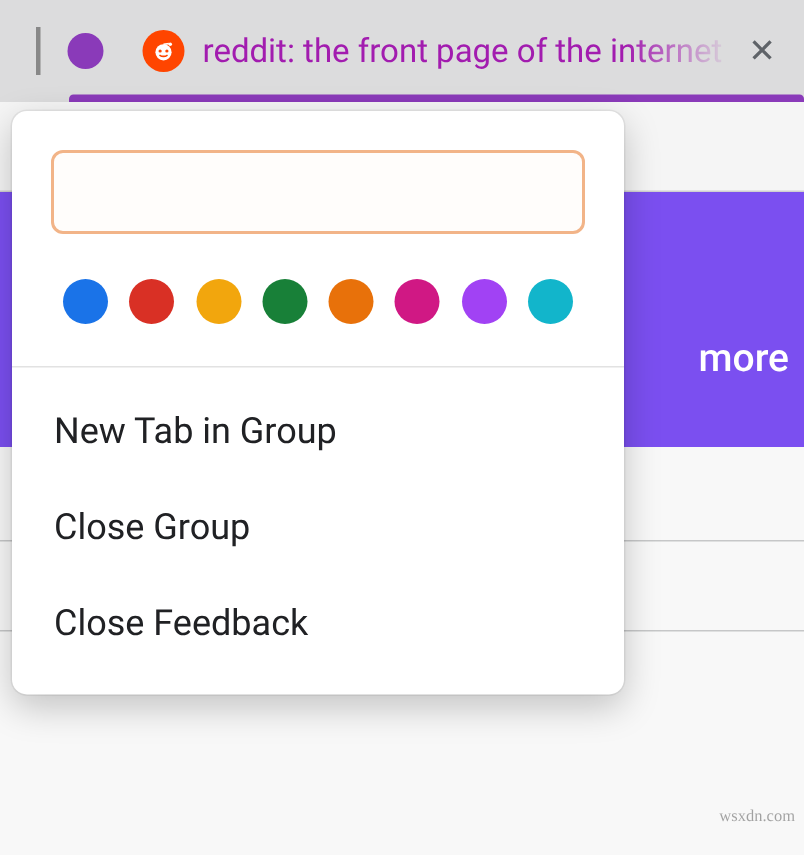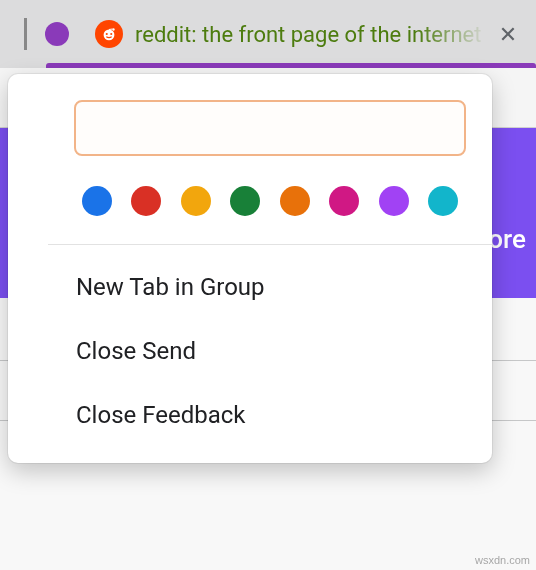--- a/index.html
+++ b/index.html
@@ -48,21 +48,21 @@
     background: #ff4500;
     display: flex;
     align-items: center;
     justify-content: center;
     margin-right: 12px;
     flex-shrink: 0;
   }
   .favicon svg { width: 18px; height: 18px; fill: white; }
   .tab-title {
     font-size: 22px;
-    color: #4d7c0f;
+    color: #a21caf;
     white-space: nowrap;
     overflow: hidden;
     mask-image: linear-gradient(to right, black 80%, transparent 100%);
     -webkit-mask-image: linear-gradient(to right, black 80%, transparent 100%);
     flex: 1;
   }
   .tab-close {
     width: 28px;
     height: 28px;
     display: flex;
@@ -119,26 +119,25 @@
     left: 0; right: 0;
     height: 1px;
     background: #c6c7c8;
   }
 
   
   .popover {
     position: absolute;
     left: 8px;
     top: 74px;
-    width: 484px;
+    width: 408px;
     background: #ffffff;
     border-radius: 10px;
     box-shadow: 0 8px 24px rgba(0,0,0,0.22), 0 0 0 1px rgba(0,0,0,0.06);
     overflow: hidden;
-    padding-left: 40px;
   }
   .name-field {
     margin: 26px 26px 0 26px;
     height: 56px;
     border: 2px solid #f2b488;
     border-radius: 8px;
     background: #fffdfb;
     padding: 0 12px;
     font-size: 20px;
     width: calc(100% - 52px);
@@ -166,24 +165,24 @@
   .menu-item {
     padding: 18px 28px;
     font-size: 24px;
     color: #202124;
     cursor: pointer;
   }
 
   .watermark {
     position: absolute;
     right: 6px;
-    bottom: 4px;
+    bottom: 20px;
     font-size: 11px;
     color: rgba(0,0,0,0.35);
-    font-family: Liberation Sans, sans-serif;
+    font-family: Liberation Serif, serif;
   }
 </style>
 </head>
 <body>
 
 <div class="tab-strip">
   <div class="group-marker"></div>
   <div class="group-dot" style="background:#8a3ab9"></div>
   <div class="tab">
     <span class="favicon">
@@ -219,18 +218,18 @@
     <div class="color-swatch" style="background:#f2a60d"></div>
     <div class="color-swatch" style="background:#188038"></div>
     <div class="color-swatch" style="background:#e8710a"></div>
     <div class="color-swatch" style="background:#d01884"></div>
     <div class="color-swatch" style="background:#a142f4"></div>
     <div class="color-swatch" style="background:#12b5cb"></div>
   </div>
   <div class="divider"></div>
   <div class="menu">
     <div class="menu-item">New Tab in Group</div>
-    <div class="menu-item">Close Send</div>
+    <div class="menu-item">Close Group</div>
     <div class="menu-item">Close Feedback</div>
   </div>
 </div>
 
 <div class="watermark">wsxdn.com</div>
 
 </body></html>

